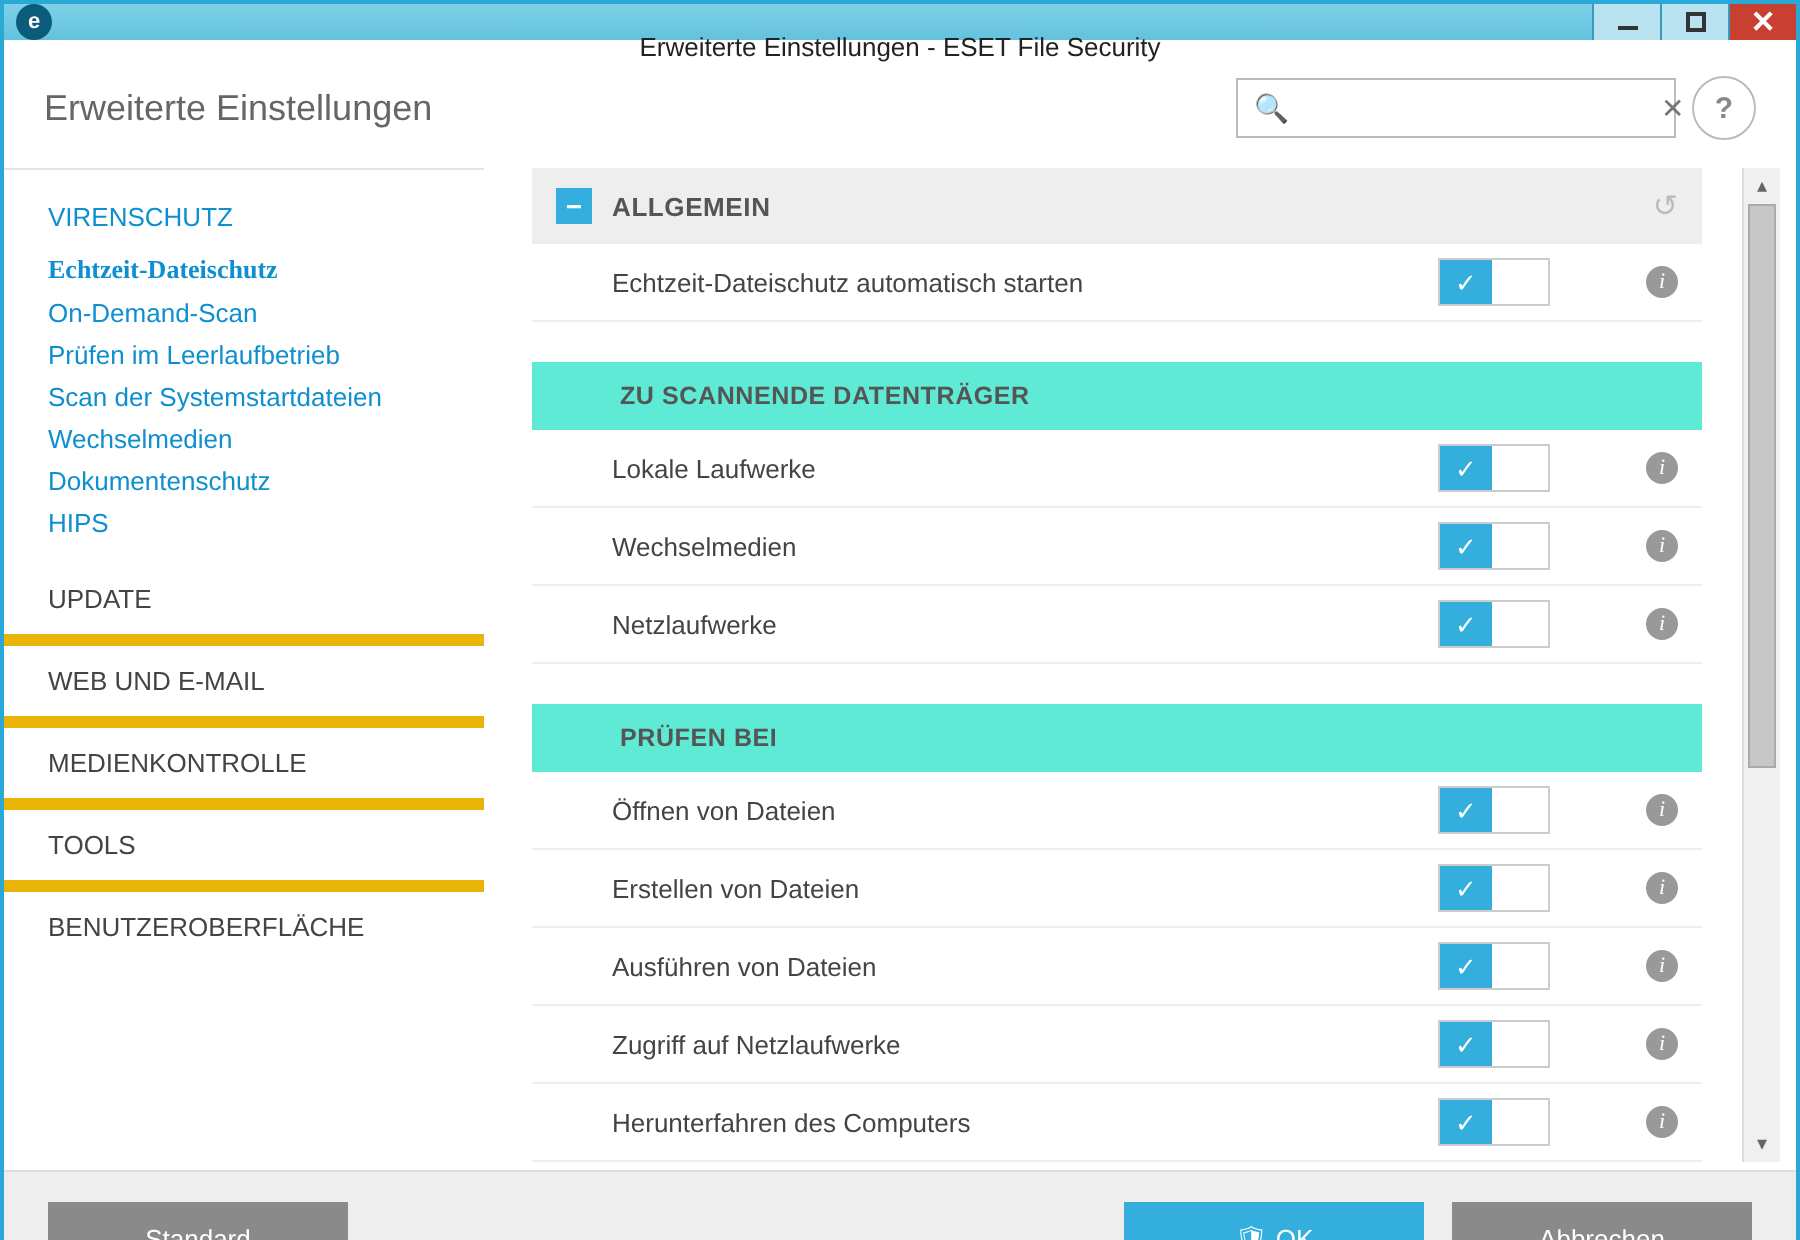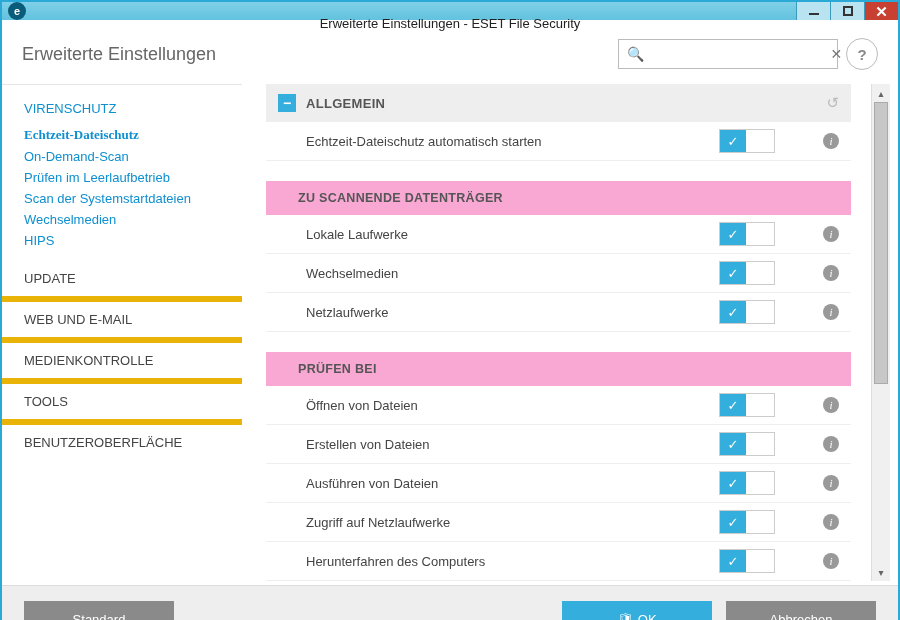--- a/index.html
+++ b/index.html
@@ -45,21 +45,21 @@
   .scrollbar .track { position:absolute; top:18px; bottom:18px; left:0; right:0; }
   .scrollbar .thumb { position:absolute; left:2px; right:2px; top:0; height:280px; background:#c7c7c7; border:1px solid #aaa; }
   .scrollbar .down { position:absolute; bottom:0; left:0; right:0; }
   
   .panel { padding:0 14px 0 18px; margin:0 6px; }
   .group-header { display:flex; align-items:center; background:#eeeeee; padding:10px 12px; margin-top:0; position:relative; }
   .group-header.first { margin-top:0; }
   .group-header .collapse { width:18px; height:18px; background:#34aedc; color:#fff; display:flex; align-items:center; justify-content:center; font-weight:bold; font-size:14px; margin-right:10px; }
   .group-header .title { font-weight:bold; color:#555; font-size:13px; letter-spacing:0.3px; }
   .group-header .reset { position:absolute; right:12px; color:#bbb; font-size:15px; }
-  .sub-header { background:#f9a8d4; padding:10px 12px 10px 32px; font-weight:bold; color:#555; font-size:12.5px; margin-top:20px; letter-spacing:0.3px; }
+  .sub-header { background:#5eead4; padding:10px 12px 10px 44px; font-weight:bold; color:#555; font-size:12.5px; margin-top:20px; letter-spacing:0.3px; }
   .row { display:flex; align-items:center; padding:7px 12px 7px 40px; border-bottom:1px solid #eee; }
   .row .label { flex:1; font-size:13px; color:#444; }
   .row .toggle { width:54px; height:22px; background:#fff; border:1px solid #ccc; position:relative; display:flex; cursor:pointer; }
   .row .toggle.on .thumb-on { width:26px; background:#34aedc; display:flex; align-items:center; justify-content:center; color:#fff; font-size:13px; }
   .row .toggle.on .thumb-off { flex:1; background:#fff; }
   .row .info { width:16px; height:16px; margin-left:48px; border-radius:50%; background:#999; color:#fff; font-size:11px; display:flex; align-items:center; justify-content:center; font-style:italic; font-family:Georgia,serif; }
   
   .footer { height:66px; background:#eeeeee; display:flex; align-items:center; padding:0 22px; border-top:1px solid #ddd; margin-top:4px; }
   .btn { height:36px; min-width:110px; display:flex; align-items:center; justify-content:center; font-size:13px; color:#fff; cursor:pointer; padding:0 20px; }
   .btn.default { background:#8a8a8a; }
@@ -104,20 +104,21 @@
     <div class="main">
 
       <div class="sidebar">
         <div class="nav-block" style="border-top:1px solid #e5e5e5;">
           <div class="nav-cat selected-head">VIRENSCHUTZ</div>
           <div class="nav-sub active">Echtzeit-Dateischutz</div>
           <div class="nav-sub">On-Demand-Scan</div>
           <div class="nav-sub">Prüfen im Leerlaufbetrieb</div>
           <div class="nav-sub">Scan der Systemstartdateien</div>
           <div class="nav-sub">Wechselmedien</div>
+          <div class="nav-sub">Dokumentenschutz</div>
           <div class="nav-sub">HIPS</div>
         </div>
         <div class="nav-cat clickable">UPDATE</div>
         <div class="nav-cat clickable">WEB UND E-MAIL</div>
         <div class="nav-cat clickable">MEDIENKONTROLLE</div>
         <div class="nav-cat clickable">TOOLS</div>
         <div class="nav-cat clickable">BENUTZEROBERFLÄCHE</div>
       </div>
 
       <div class="content-wrap">

